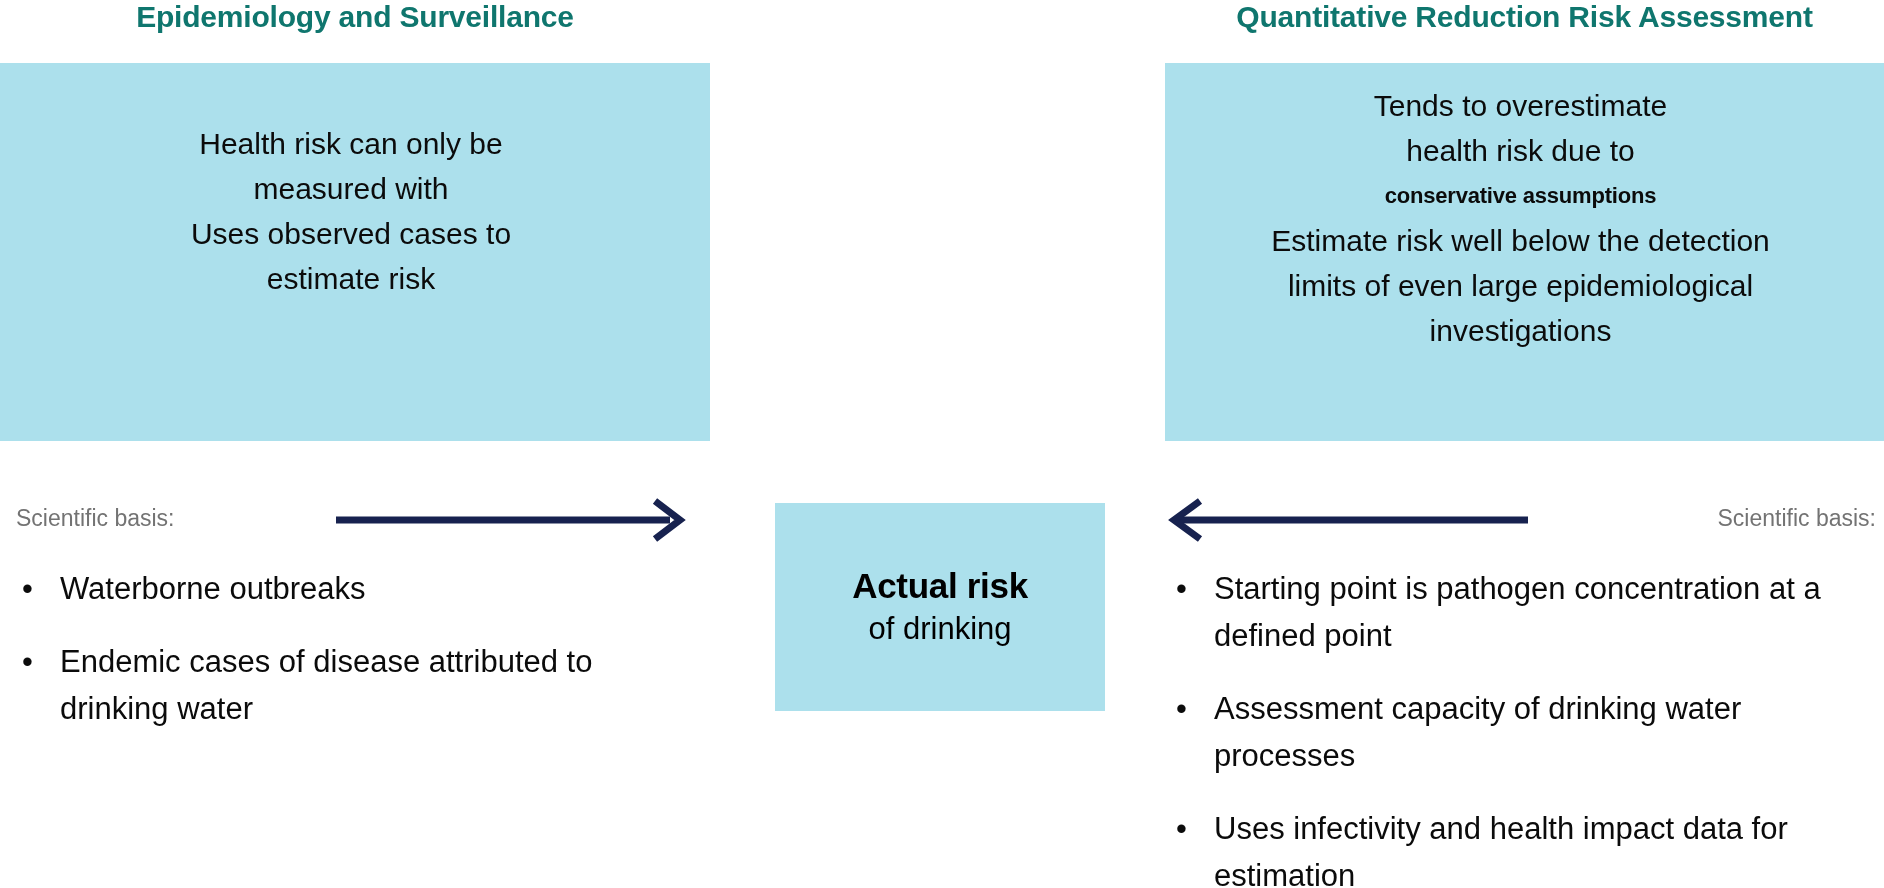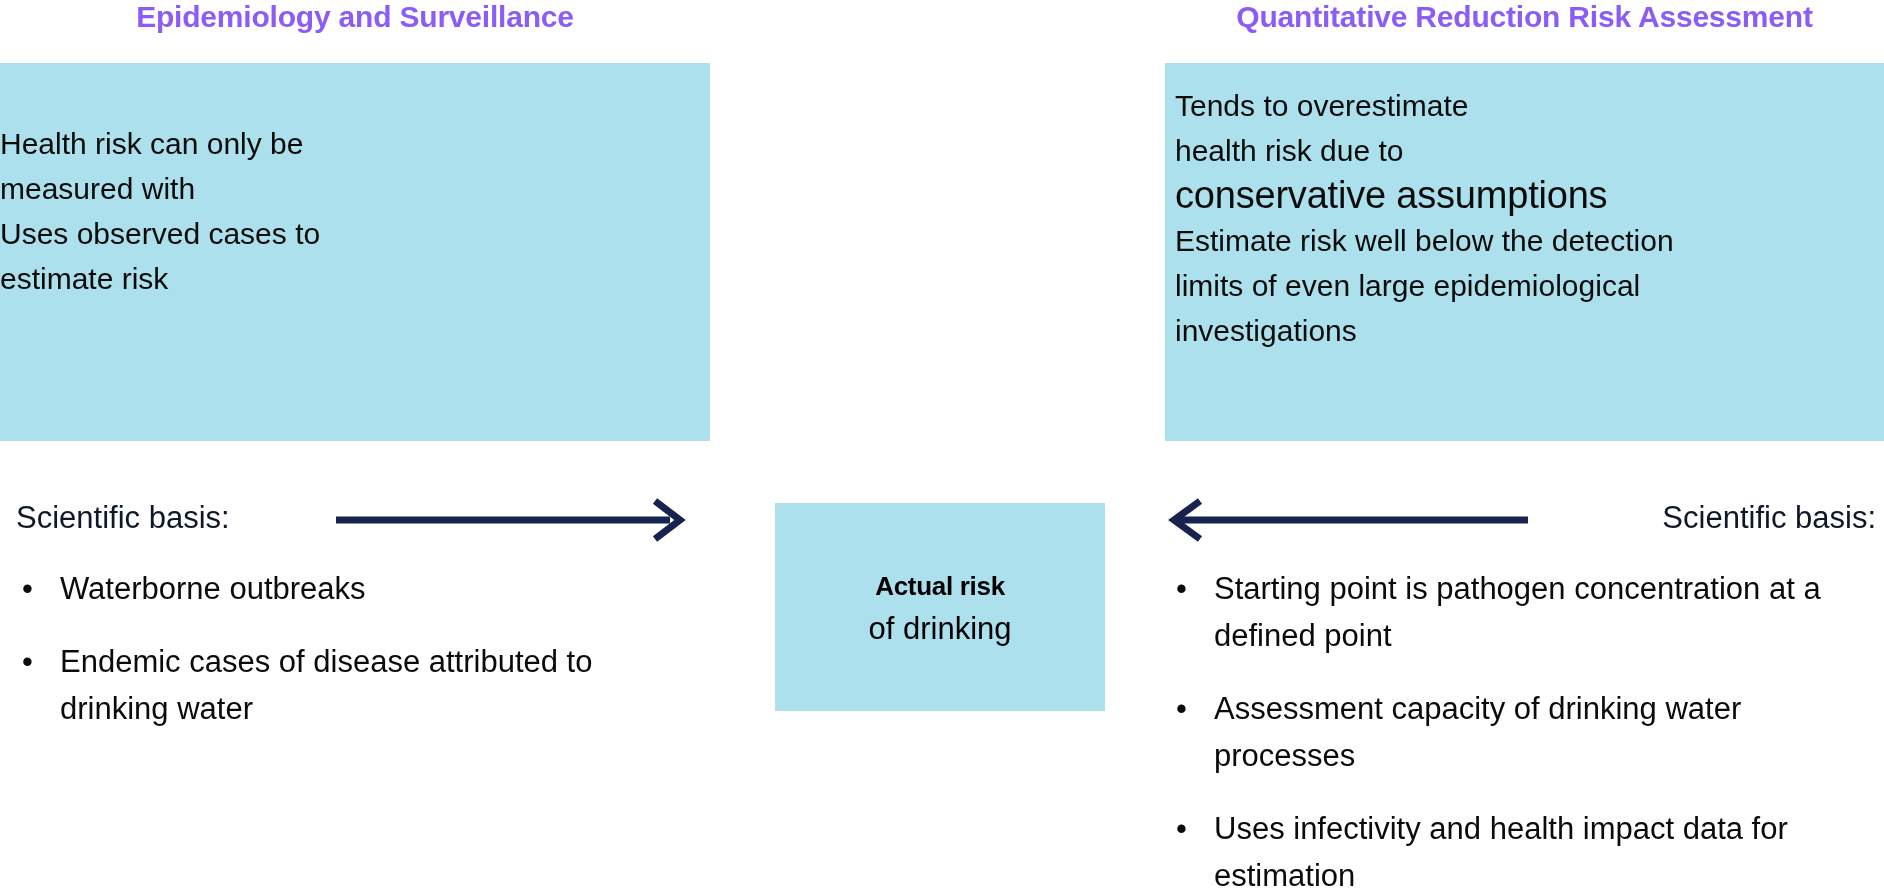--- a/index.html
+++ b/index.html
@@ -13,66 +13,66 @@
   #stage { position:relative; width:1884px; height:888px; }
 
   
   .col-title {
     position:absolute;
     font-weight:bold;
     font-size:30px;
     line-height:34px;
     letter-spacing:-0.2px;
     white-space:nowrap;
-    color:#8b5cf6;
+    color:#0f766e;
   }
   #title-left  { left:0;    top:0;  width:710px;  text-align:center; }
   #title-right { left:1165px; top:0; width:719px; text-align:center; }
 
   
   .panel {
     position:absolute;
     background:#ace0ec;
   }
   #panel-left  { left:0;      top:63px; width:710px; height:378px; }
   #panel-right { left:1165px; top:63px; width:719px; height:378px; }
 
   .panel-text {
     position:absolute;
     left:0; right:8px;
-    text-align:left;
+    text-align:center;
     font-size:30px;
     line-height:45px;
     color:#0b0b0b;
   }
   #panel-left .panel-text  { top:58px;  padding:0 0; }
   #panel-right .panel-text { top:20px;  padding:0 10px; }
-  .panel-text .strong { font-weight:normal; font-size:38px; letter-spacing:-0.2px; }
+  .panel-text .strong { font-weight:bold; font-size:22px; letter-spacing:-0.2px; }
 
   
   #center-box {
     position:absolute;
     left:775px; top:503px;
     width:330px; height:208px;
     background:#ace0ec;
     display:flex;
     flex-direction:column;
     align-items:center;
     justify-content:center;
   }
-  #center-box .big { font-weight:bold; font-size:26px; line-height:44px; letter-spacing:-0.3px; }
+  #center-box .big { font-weight:bold; font-size:35px; line-height:44px; letter-spacing:-0.3px; }
   #center-box .sub { font-size:31px; line-height:42px; }
 
   
   .sci-label {
     position:absolute;
-    font-size:31px;
+    font-size:23px;
     line-height:36px;
     white-space:nowrap;
-    color:#0f172a;
+    color:#737373;
   }
   #sci-left  { left:16px; top:500px; }
   #sci-right { right:8px; top:500px; }
 
   
   .arrow { position:absolute; }
   #arrow-right-svg { left:330px; top:498px; }
   #arrow-left-svg  { left:1166px; top:498px; }
 
   

